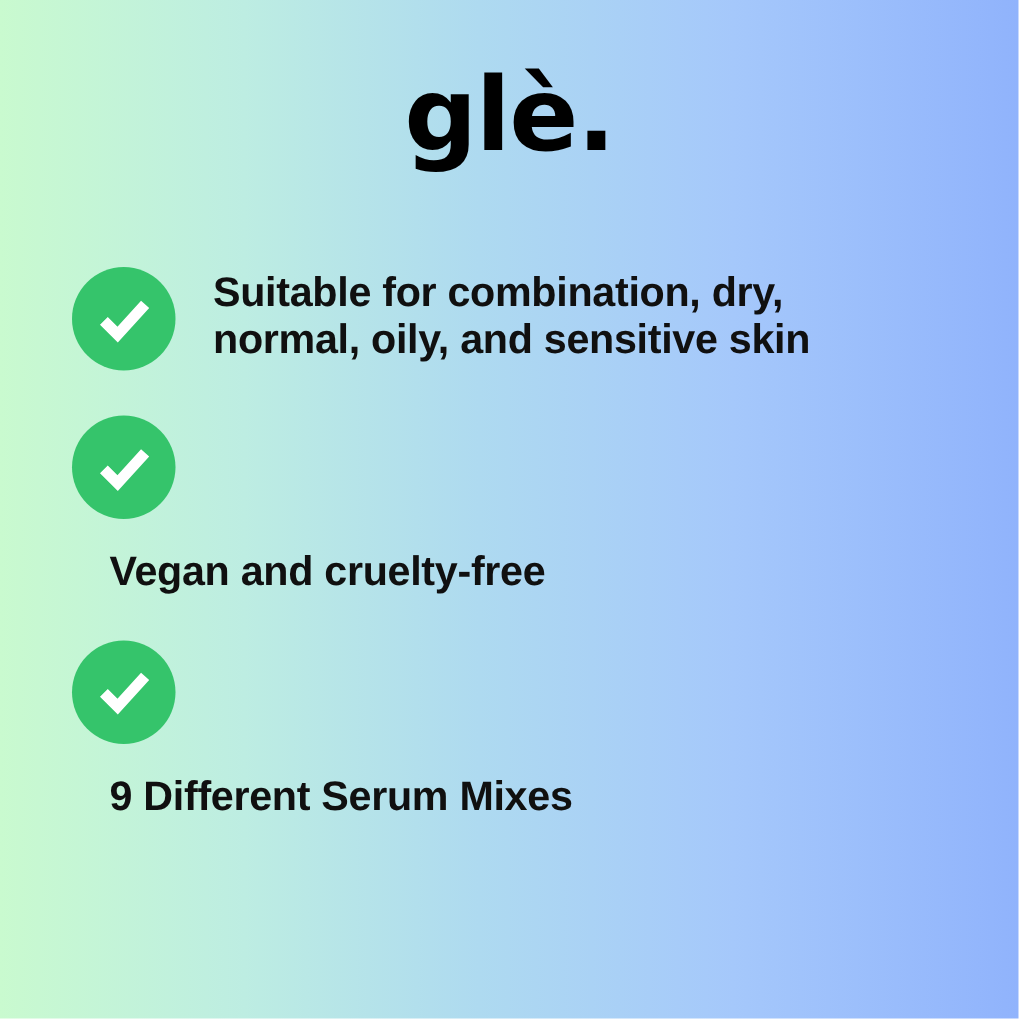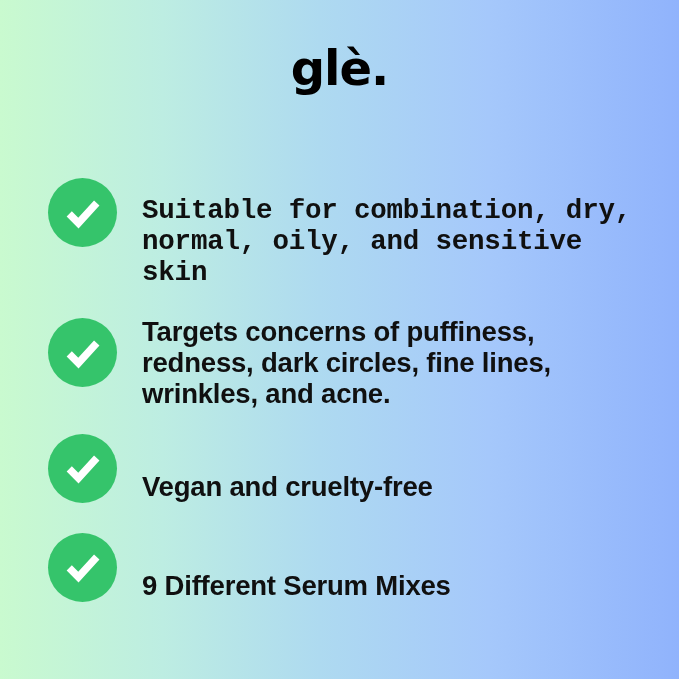--- a/index.html
+++ b/index.html
@@ -30,21 +30,21 @@
 
   
   .brand {
     position: absolute;
     top: 44px;
     left: 0;
     width: 679px;
     text-align: center;
     font-family: "DejaVu Sans", sans-serif;
     font-weight: 700;
-    font-size: 48px;
+    font-size: 68px;
     line-height: 1;
     letter-spacing: -1px;
     color: #000000;
     user-select: none;
   }
 
   
   .features {
     position: absolute;
     top: 178px;
@@ -84,25 +84,25 @@
     color: #101010;
     font-family: "Liberation Sans", sans-serif;
     font-weight: 700;
     font-size: 27.5px;
     line-height: 1.12;
     letter-spacing: -0.2px;
     white-space: pre-line;
   }
 
   
-  .row-2lines .feature-text { margin-top: 18px; font-family: Liberation Mono, monospace; }
+  .row-2lines .feature-text { margin-top: 2px; }
   .row-3lines .feature-text { margin-top: -1px; }
   .row-1line  .feature-text { margin-top: 20px; }
 
-  .row-1line { align-items: flex-end; }
+  .row-1line { align-items: flex-start; flex-direction: column; }
   .row-3lines { margin-bottom: 24px; }
 </style>
 </head>
 <body>
 
 <div class="poster">
 
   <div class="brand">glè.</div>
 
   <div class="features">
@@ -110,30 +110,20 @@
     <div class="feature-row row-2lines">
       <div class="check-badge">
         <svg viewBox="0 0 48 48" aria-hidden="true">
           <path d="M9 25 L19 35 L39 13" fill="none" stroke="#ffffff" stroke-width="8" stroke-linecap="butt" stroke-linejoin="miter"></path>
         </svg>
       </div>
       <div class="feature-text">Suitable for combination, dry,
 normal, oily, and sensitive skin</div>
     </div>
 
-    <div class="feature-row row-3lines">
-      <div class="check-badge">
-        <svg viewBox="0 0 48 48" aria-hidden="true">
-          <path d="M9 25 L19 35 L39 13" fill="none" stroke="#ffffff" stroke-width="8" stroke-linecap="butt" stroke-linejoin="miter"></path>
-        </svg>
-      </div>
-      <div class="feature-text">Targets concerns of puffiness,
-redness, dark circles, fine lines,
-wrinkles, and acne.</div>
-    </div>
 
     <div class="feature-row row-1line">
       <div class="check-badge">
         <svg viewBox="0 0 48 48" aria-hidden="true">
           <path d="M9 25 L19 35 L39 13" fill="none" stroke="#ffffff" stroke-width="8" stroke-linecap="butt" stroke-linejoin="miter"></path>
         </svg>
       </div>
       <div class="feature-text">Vegan and cruelty-free</div>
     </div>
 

